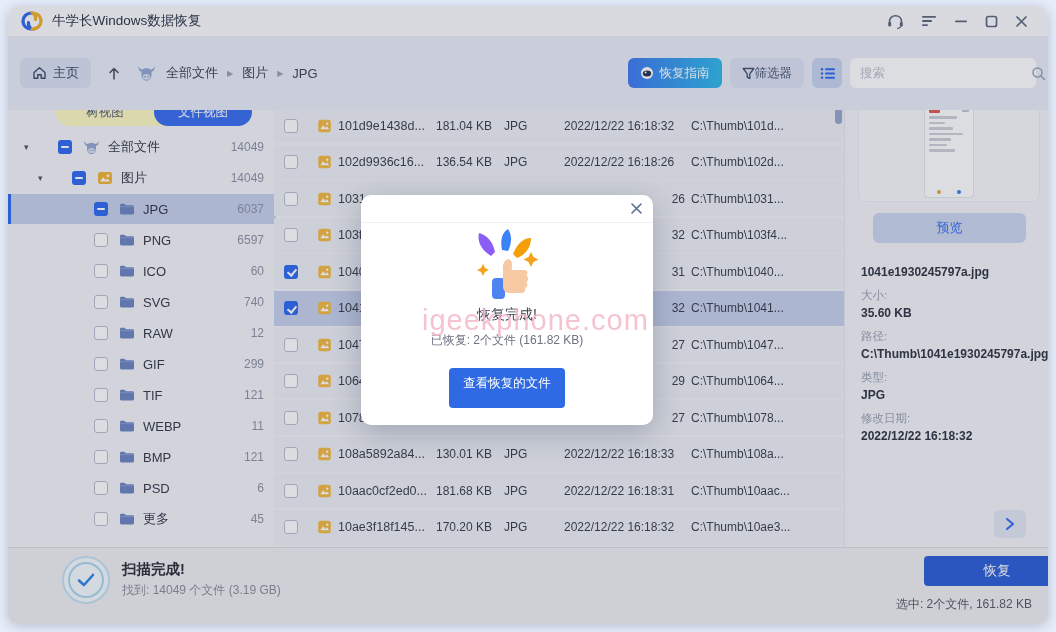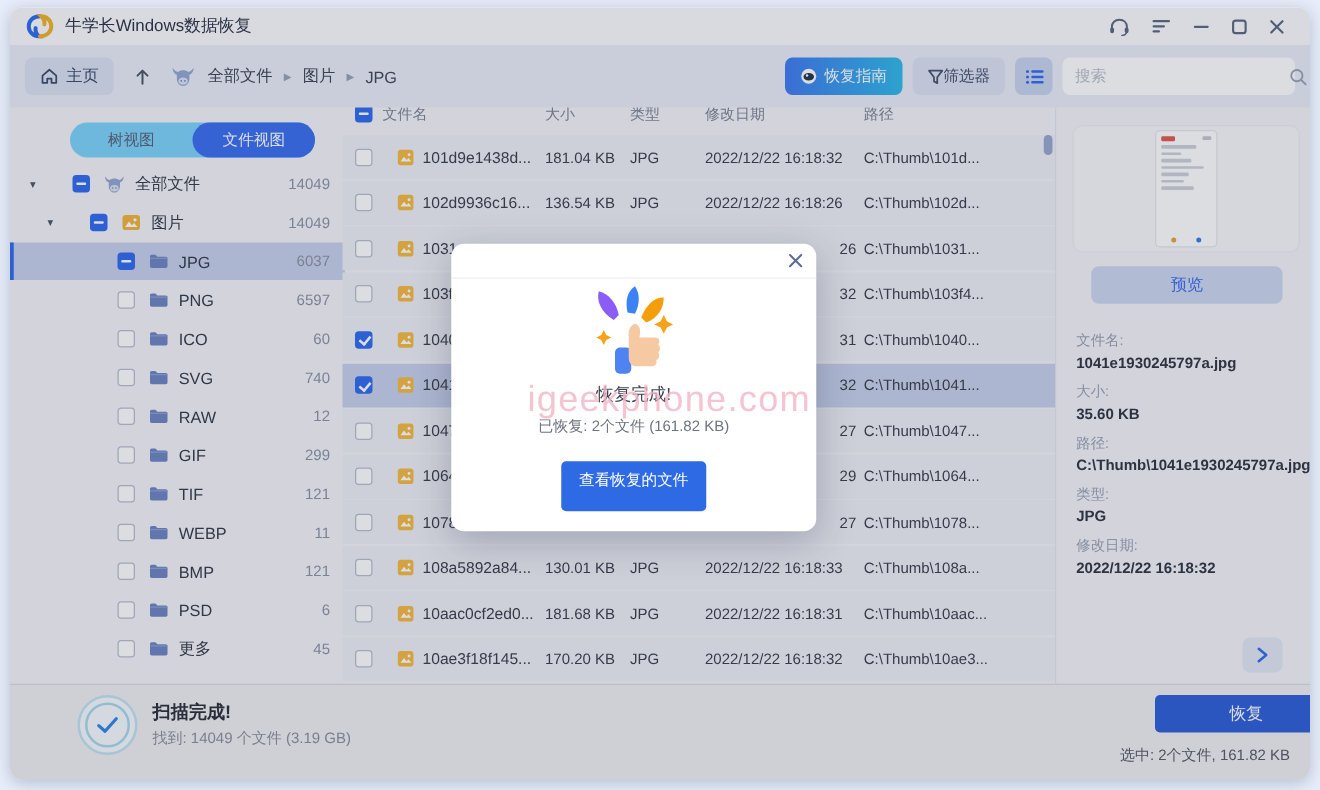--- a/index.html
+++ b/index.html
@@ -8,38 +8,38 @@
   .window{position:absolute;left:8px;top:6px;width:1040px;height:618px;background:#f3f4f9;
           border-radius:10px;box-shadow:0 2px 12px rgba(50,70,110,.28);overflow:hidden;}
 
   
   .titlebar{position:absolute;left:0;top:0;right:0;height:30px;background:#fbfcfe;display:flex;align-items:center;padding:0 12px;z-index:2;}
   .app-title{font-size:13.5px;color:#2b3346;margin-left:8px;}
   .controls{margin-left:auto;display:flex;gap:17px;align-items:center;padding-right:8px;}
   .ctl{display:flex;align-items:center;justify-content:center;cursor:default;}
 
   
-  .toolbar{position:absolute;left:0;top:30px;right:0;height:42px;background:#e9edf8;display:flex;align-items:center;padding:4px 12px;z-index:2;}
+  .toolbar{position:absolute;left:0;top:30px;right:0;height:42px;background:#e9edf8;display:flex;align-items:center;padding:16px 12px;z-index:2;}
   .home-btn{height:30px;border-radius:6px;background:#dbe2f4;display:flex;align-items:center;gap:6px;padding:0 12px;font-size:13px;color:#3c4a6b;}
   .up-btn{margin-left:16px;display:flex;}
   .crumb-root{margin-left:16px;display:flex;}
   .breadcrumb{display:flex;align-items:center;gap:9px;margin-left:10px;font-size:13px;color:#3f4654;}
   .crumb-sep{font-size:8px;color:#98a1b5;}
   .tb-right{margin-left:auto;display:flex;align-items:center;gap:8px;}
   .guide-btn{height:30px;border-radius:6px;background:linear-gradient(90deg,#3f7bf2,#2fb9ea);color:#fff;font-size:12.5px;display:flex;align-items:center;gap:6px;padding:0 12px;}
   .filter-btn{height:30px;border-radius:6px;background:#dde3f5;color:#45536f;font-size:12.5px;display:flex;align-items:center;gap:0;padding:0 12px;}
   .list-btn{width:30px;height:30px;border-radius:6px;background:#c7d3f0;display:flex;align-items:center;justify-content:center;}
   .searchbox{width:186px;height:30px;border-radius:6px;background:#fff;display:flex;align-items:center;}
   .searchbox input{border:none;outline:none;background:none;flex:1;padding:0 10px;font-size:12.5px;color:#333;font-family:inherit;}
   .searchbox input::placeholder{color:#b9bfcc;}
   .searchbox .mag{margin-right:9px;display:flex;}
 
   
   .sidebar{position:absolute;left:0;top:72px;width:268px;bottom:76px;}
-  .tabs{position:absolute;left:48px;top:20px;width:196px;height:28px;background:#7dd3fc;border-radius:15px;display:flex;}
+  .tabs{position:absolute;left:48px;top:20px;width:196px;height:28px;background:#fef9c3;border-radius:15px;display:flex;}
   .tab{flex:1;height:28px;line-height:28px;text-align:center;font-size:12.5px;color:#5a6478;border-radius:14px;}
   .tab.active{background:#3a6ef0;color:#fff;}
   .tree{position:absolute;left:0;top:54px;right:0;}
   .tree-item{height:30px;margin-bottom:1px;display:flex;align-items:center;position:relative;}
   .tree-item.lvl0{padding-left:14px;}
   .tree-item.lvl1{padding-left:28px;}
   .tree-item.lvl2{padding-left:50px;}
   .tree-item.sel{background:#c7d1ec;}
   .tree-item.sel::before{content:"";position:absolute;left:0;top:0;bottom:0;width:3px;background:#2f6bf0;}
   .arrow{width:20px;font-size:9px;color:#4a5568;padding-left:2px;}
@@ -598,21 +598,20 @@
           <div class="ph-line" style="width:65%"></div>
           <div class="ph-foot">
               <div class="dot-o"></div>
               <div class="dot-b"></div>
             </div>
         </div>
       </div>
       <div class="preview-btn">预览</div>
       <div class="pfields">
           <div class="pfield">
-    <div class="plabel">文件名:</div>
     <div class="pvalue">1041e1930245797a.jpg</div>
   </div>
           <div class="pfield">
     <div class="plabel">大小:</div>
     <div class="pvalue">35.60 KB</div>
   </div>
           <div class="pfield">
     <div class="plabel">路径:</div>
     <div class="pvalue">C:\Thumb\1041e1930245797a.jpg</div>
   </div>

